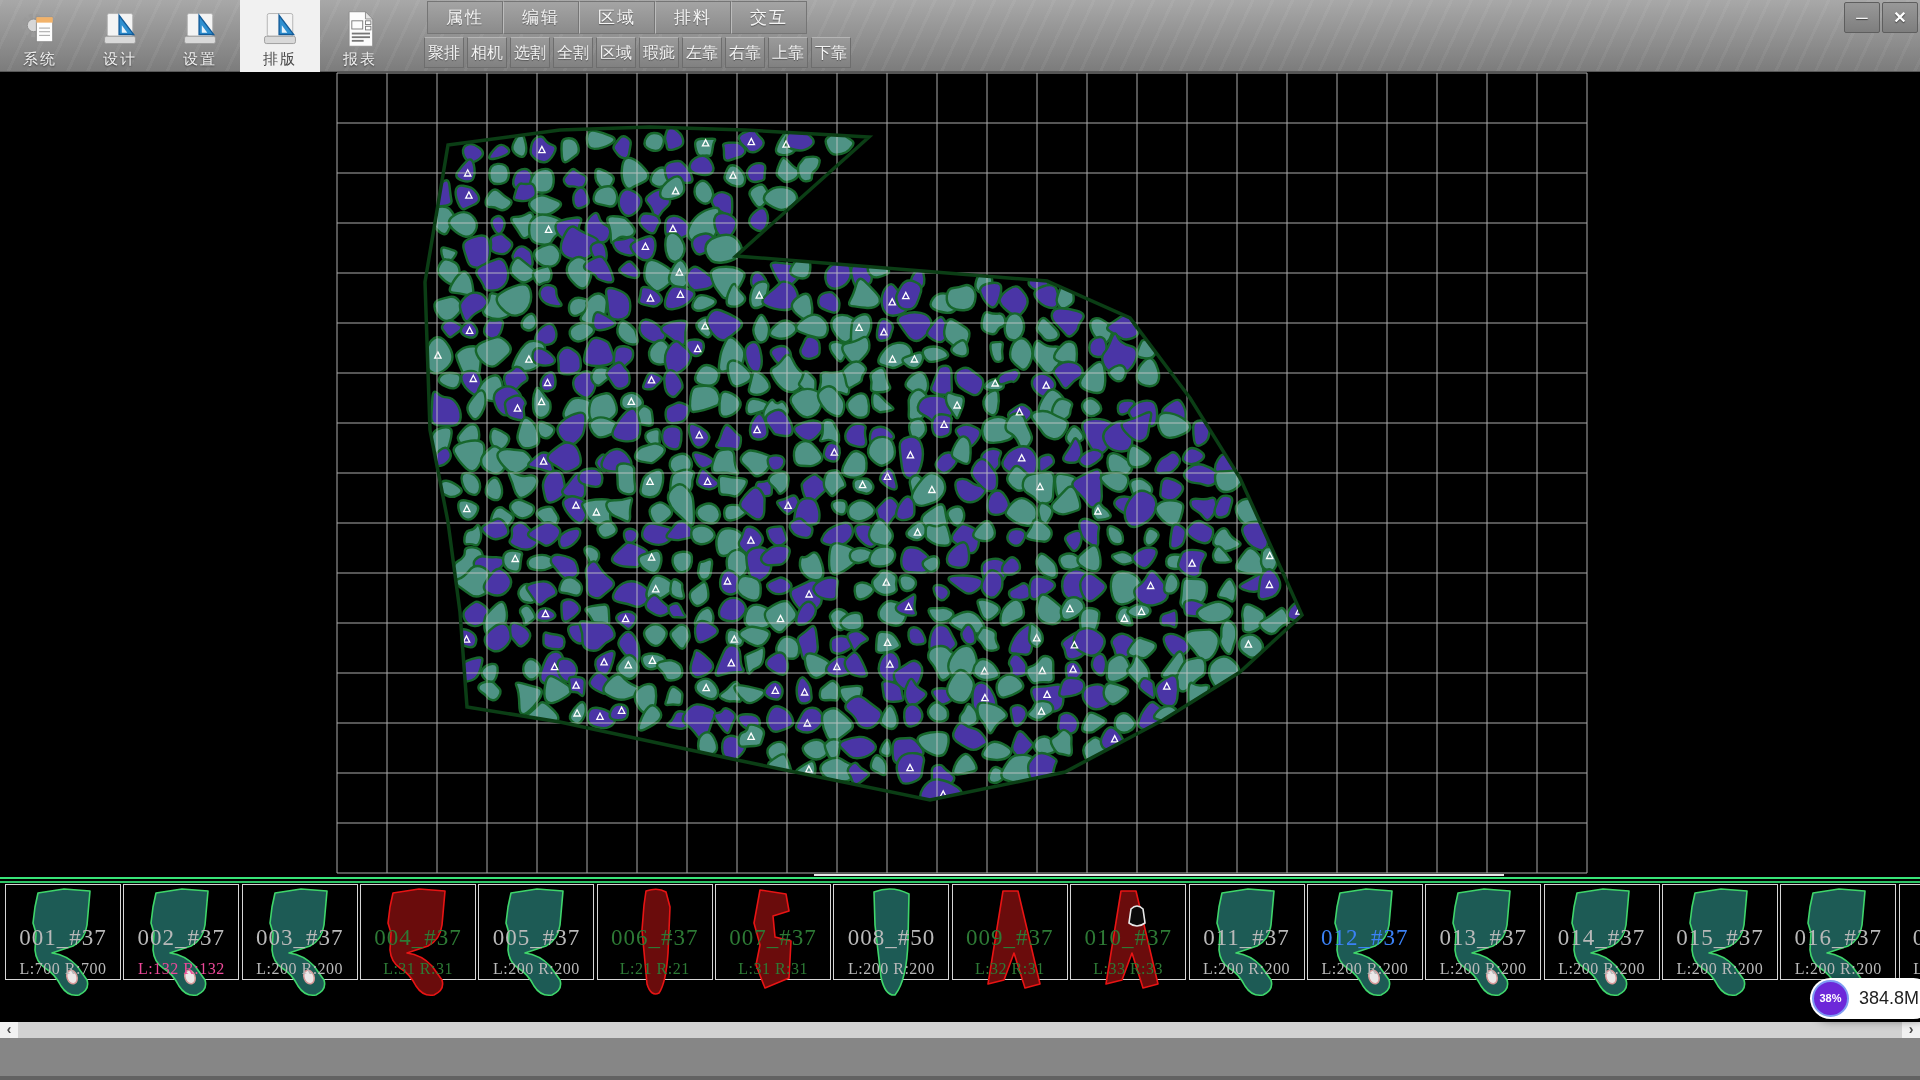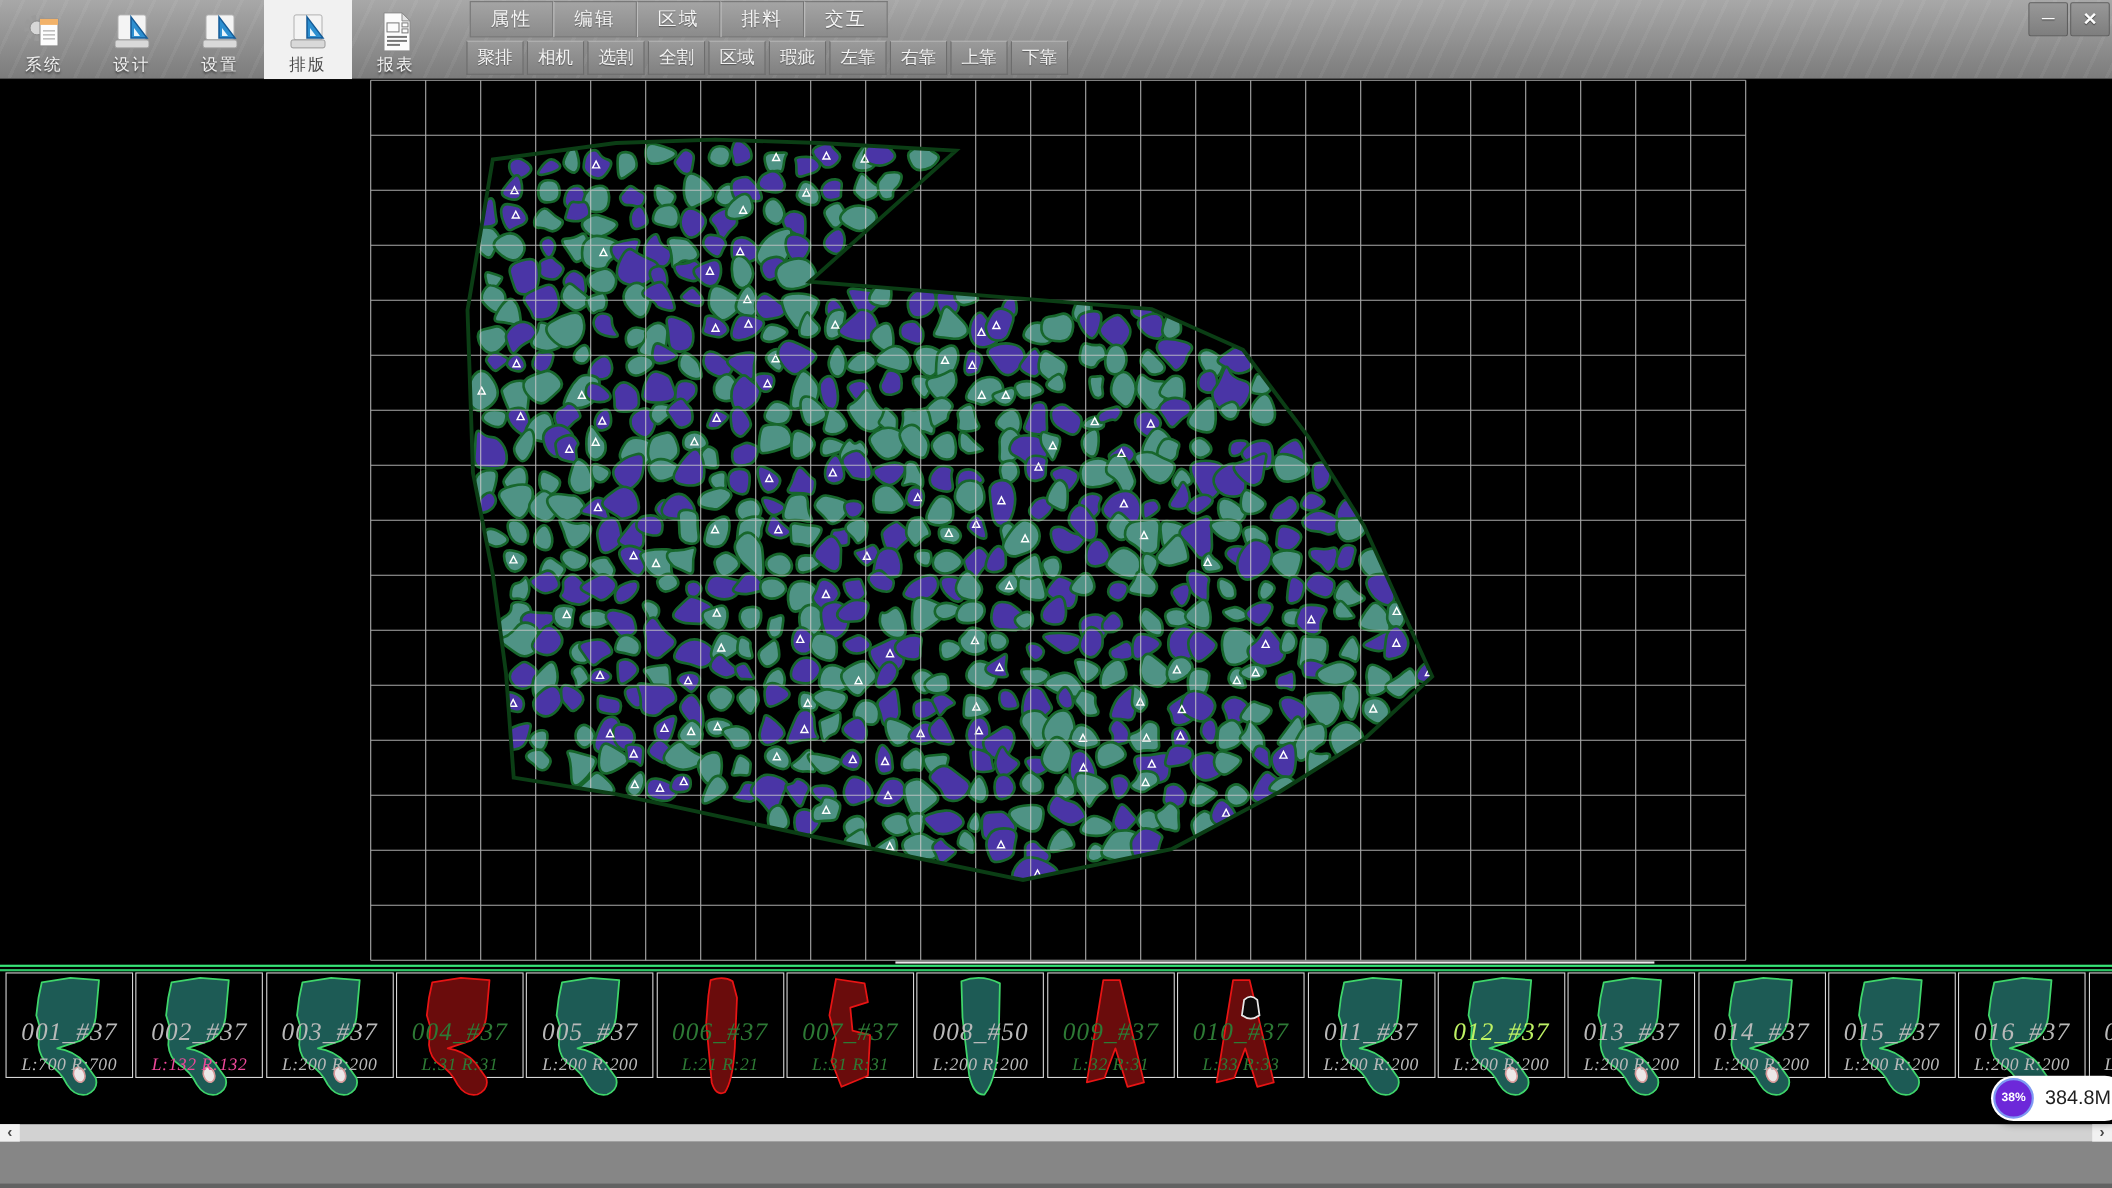--- a/index.html
+++ b/index.html
@@ -15,38 +15,38 @@
   .main-btn .icon{width:40px;height:40px;margin-bottom:1px;}
   .main-btn .lbl{font-size:15px;color:#f2f2f2;letter-spacing:2px;text-shadow:0 1px 2px rgba(0,0,0,.55);}
   .main-btn.active{background:#f1f1f1;}
   .main-btn.active .lbl{color:#4a4a4a;text-shadow:none;}
   .menu-tabs{position:absolute;left:427px;top:1px;display:flex;}
   .menu-tab{width:76px;height:33px;line-height:32px;text-align:center;font-size:17px;color:#f6f6f6;
     background:linear-gradient(#a4a4a4,#8b8b8b);border:1px solid #757575;border-left:1px solid #bcbcbc;
     text-shadow:0 1px 1px rgba(0,0,0,.4);letter-spacing:2px;}
   .menu-tab:first-child{border-left:1px solid #757575;}
   .action-row{position:absolute;left:424px;top:37px;display:flex;gap:3px;}
-  .action-btn{width:52px;height:31px;line-height:30px;text-align:center;font-size:16px;color:#f3f3f3;
+  .action-btn{width:40px;height:31px;line-height:30px;text-align:center;font-size:16px;color:#f3f3f3;
     background:linear-gradient(#9a9a9a,#818181);border:1px solid #6d6d6d;border-top-color:#b5b5b5;
     text-shadow:0 1px 1px rgba(0,0,0,.4);}
   .win-controls{position:absolute;right:2px;top:2px;display:flex;gap:2px;}
   .win-btn{width:36px;height:31px;display:flex;align-items:center;justify-content:center;
     background:linear-gradient(#989898,#7e7e7e);border:1px solid #5e5e5e;border-radius:2px;
     color:#fff;font-weight:bold;font-size:16px;text-shadow:0 1px 1px #3a3a3a;}
 
   
   .canvas-area{position:absolute;left:0;top:72px;width:1920px;height:805px;background:#000;}
   #canvas-svg{display:block;width:1920px;height:805px;}
 
   
   .white-seg{position:absolute;left:814px;top:874px;width:690px;height:2px;background:#e9e9e9;}
   .green-a{position:absolute;left:0;top:877px;width:1920px;height:2px;background:#38e478;}
   .green-b{position:absolute;left:0;top:881px;width:1920px;height:2px;background:#2cc465;}
   .thumb-strip{position:absolute;left:0;top:884px;width:1920px;height:116px;background:#000;}
-  .thumb-cell{position:absolute;top:0;height:96px;width:116px;border:1px solid #d6d6d6;background:#000;font-style:italic;}
+  .thumb-cell{position:absolute;top:0;height:96px;width:116px;border:1px solid #d6d6d6;background:#000;}
   .thumb-cell svg{position:absolute;left:0;top:0;}
   .thumb-name{position:absolute;left:0;right:0;top:40px;text-align:center;
     font-family:"Liberation Serif",serif;font-size:23px;letter-spacing:1px;}
   .thumb-size{position:absolute;left:0;right:0;bottom:1px;text-align:center;
     font-family:"Liberation Serif",serif;font-size:16px;letter-spacing:.5px;}
 
   
   .hscroll{position:absolute;left:0;top:1022px;width:1920px;height:16px;background:#d2d2d2;}
   .scroll-arrow{position:absolute;top:0;width:18px;height:16px;background:#f1f1f1;color:#4a4a4a;
     font-weight:bold;font-size:14px;line-height:15px;text-align:center;}
@@ -1039,21 +1039,21 @@
         <div class="thumb-name" style="color:#b9b9b9">011_#37</div>
         <div class="thumb-size" style="color:#b9b9b9">L:200 R:200</div>
       </div>
       <div class="thumb-cell" style="left: 1306.85px;">
         <svg width="114" height="112" viewBox="0 0 114 112">
           <g transform="translate(8,0)">
             <path d="M24,8 L50,4 L76,6 L73,40 Q71,55 59,61 L38,68 Q53,70 63,81 L73,95 Q76,105 65,110 Q54,112 47,101 Q41,89 31,83 Q22,77 21,65 L22,48 L19,38 L21,22 Z" fill="#1d5b55" stroke="#3fd66b" stroke-width="1.6" stroke-linejoin="round"></path>
             <ellipse cx="58" cy="92" rx="5" ry="7" transform="rotate(-20 58 92)" fill="#ece8e8" stroke="#d89999" stroke-width="1.5"></ellipse>
           </g>
         </svg>
-        <div class="thumb-name" style="color:#bef264">012_#37</div>
+        <div class="thumb-name" style="color:#3b82f6">012_#37</div>
         <div class="thumb-size" style="color:#b9b9b9">L:200 R:200</div>
       </div>
       <div class="thumb-cell" style="left: 1425.2px;">
         <svg width="114" height="112" viewBox="0 0 114 112">
           <g transform="translate(8,0)">
             <path d="M24,8 L50,4 L76,6 L73,40 Q71,55 59,61 L38,68 Q53,70 63,81 L73,95 Q76,105 65,110 Q54,112 47,101 Q41,89 31,83 Q22,77 21,65 L22,48 L19,38 L21,22 Z" fill="#1d5b55" stroke="#3fd66b" stroke-width="1.6" stroke-linejoin="round"></path>
             <ellipse cx="58" cy="92" rx="5" ry="7" transform="rotate(-20 58 92)" fill="#ece8e8" stroke="#d89999" stroke-width="1.5"></ellipse>
           </g>
         </svg>
         <div class="thumb-name" style="color:#b9b9b9">013_#37</div>

